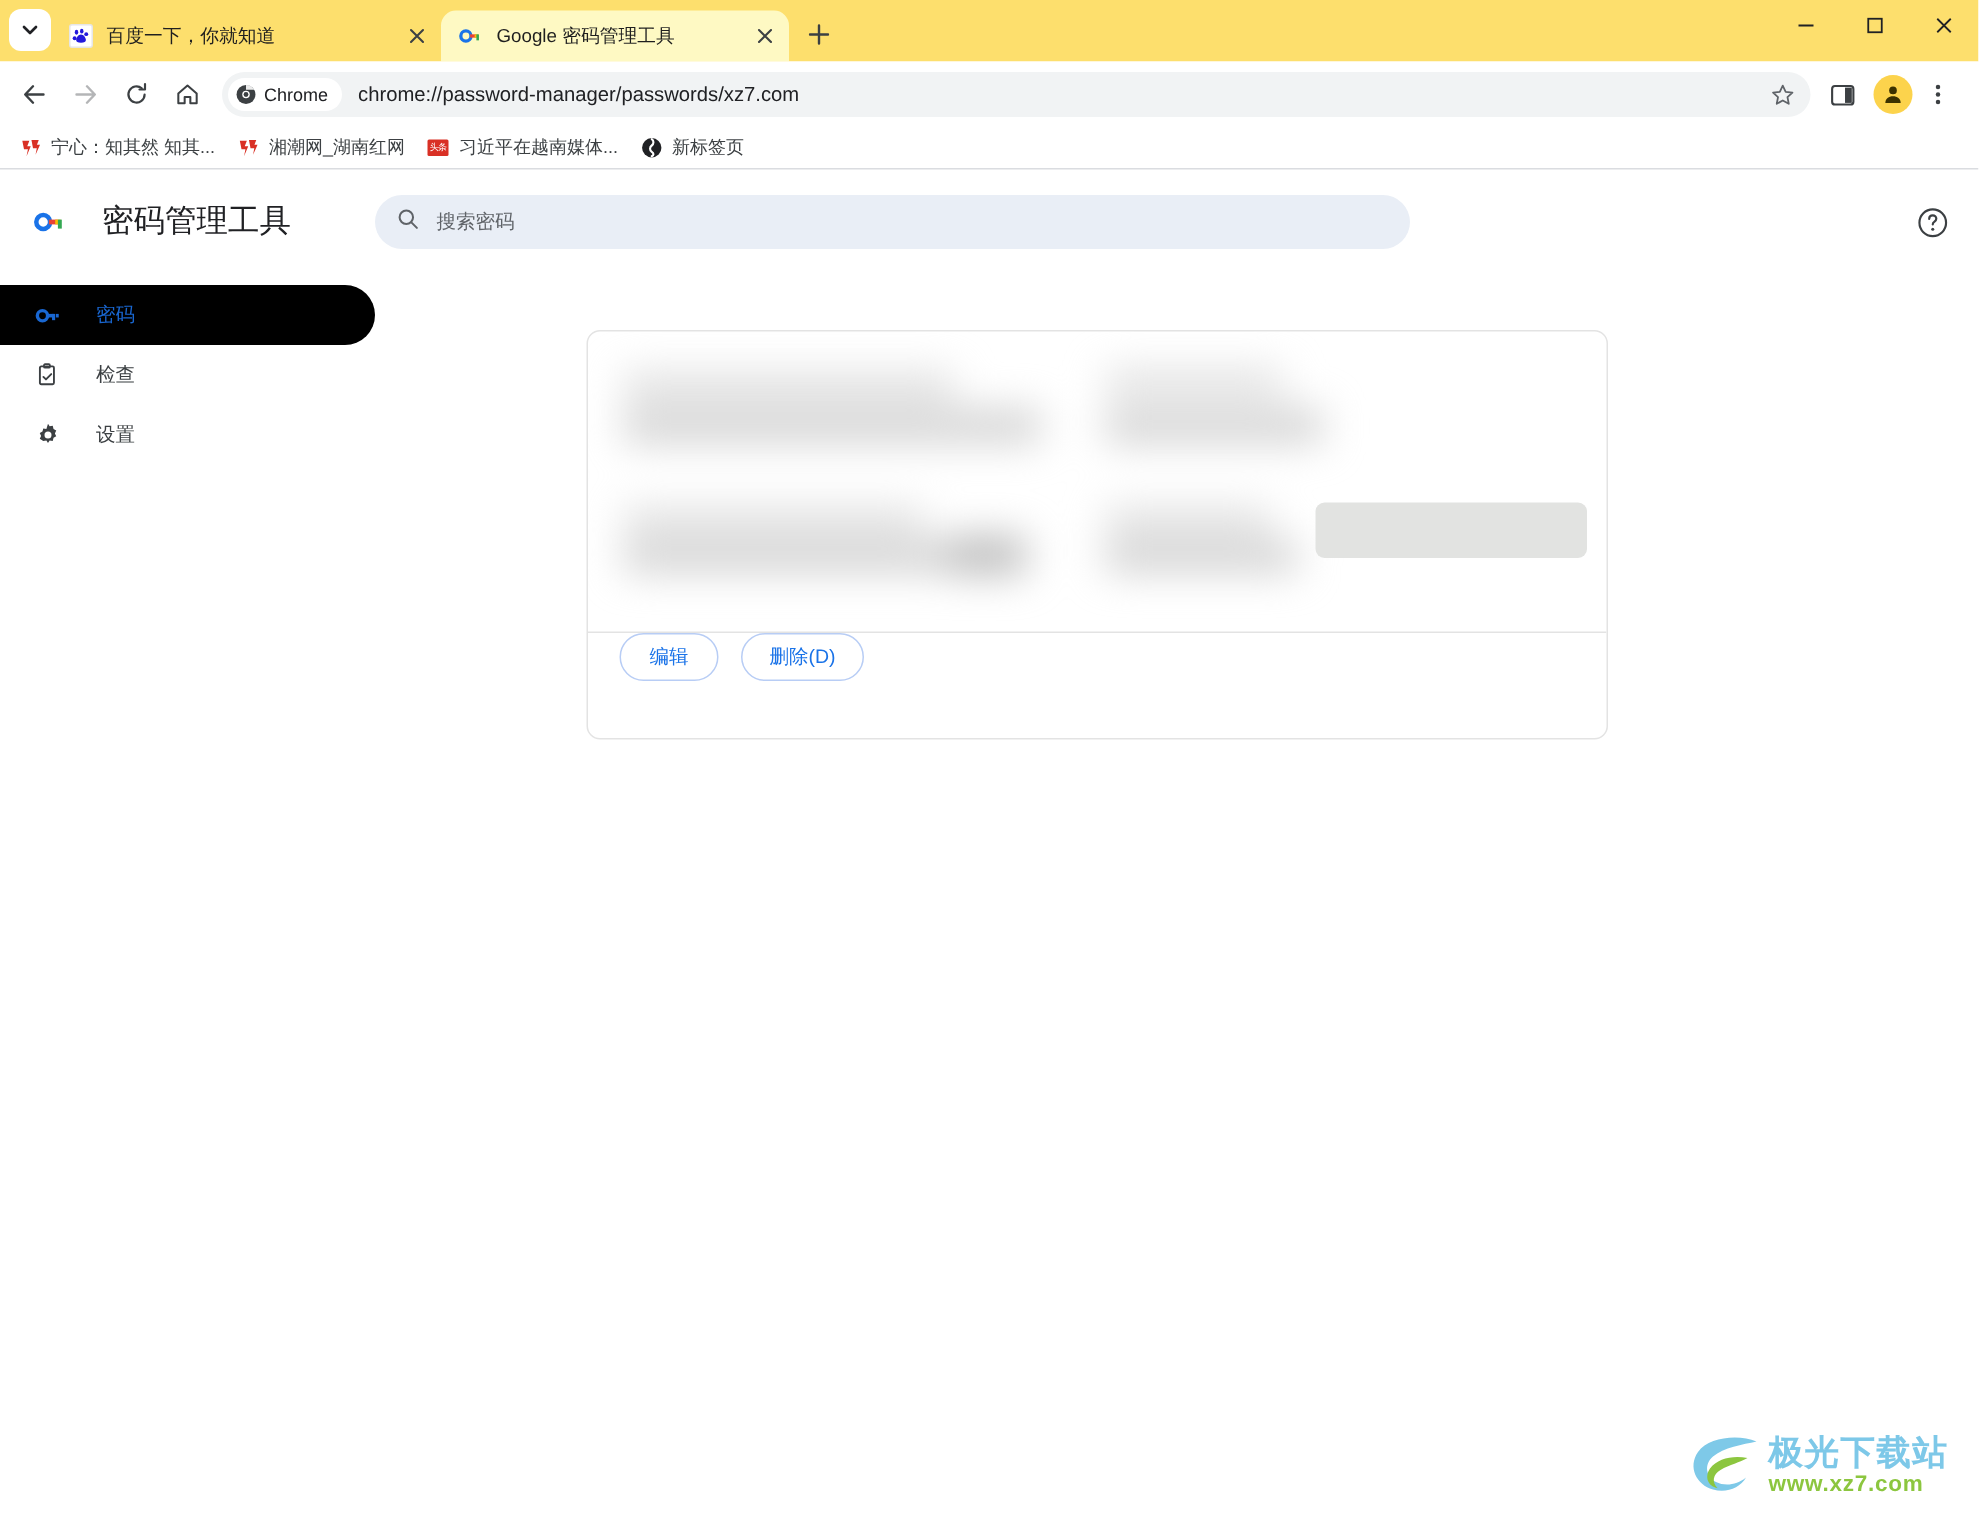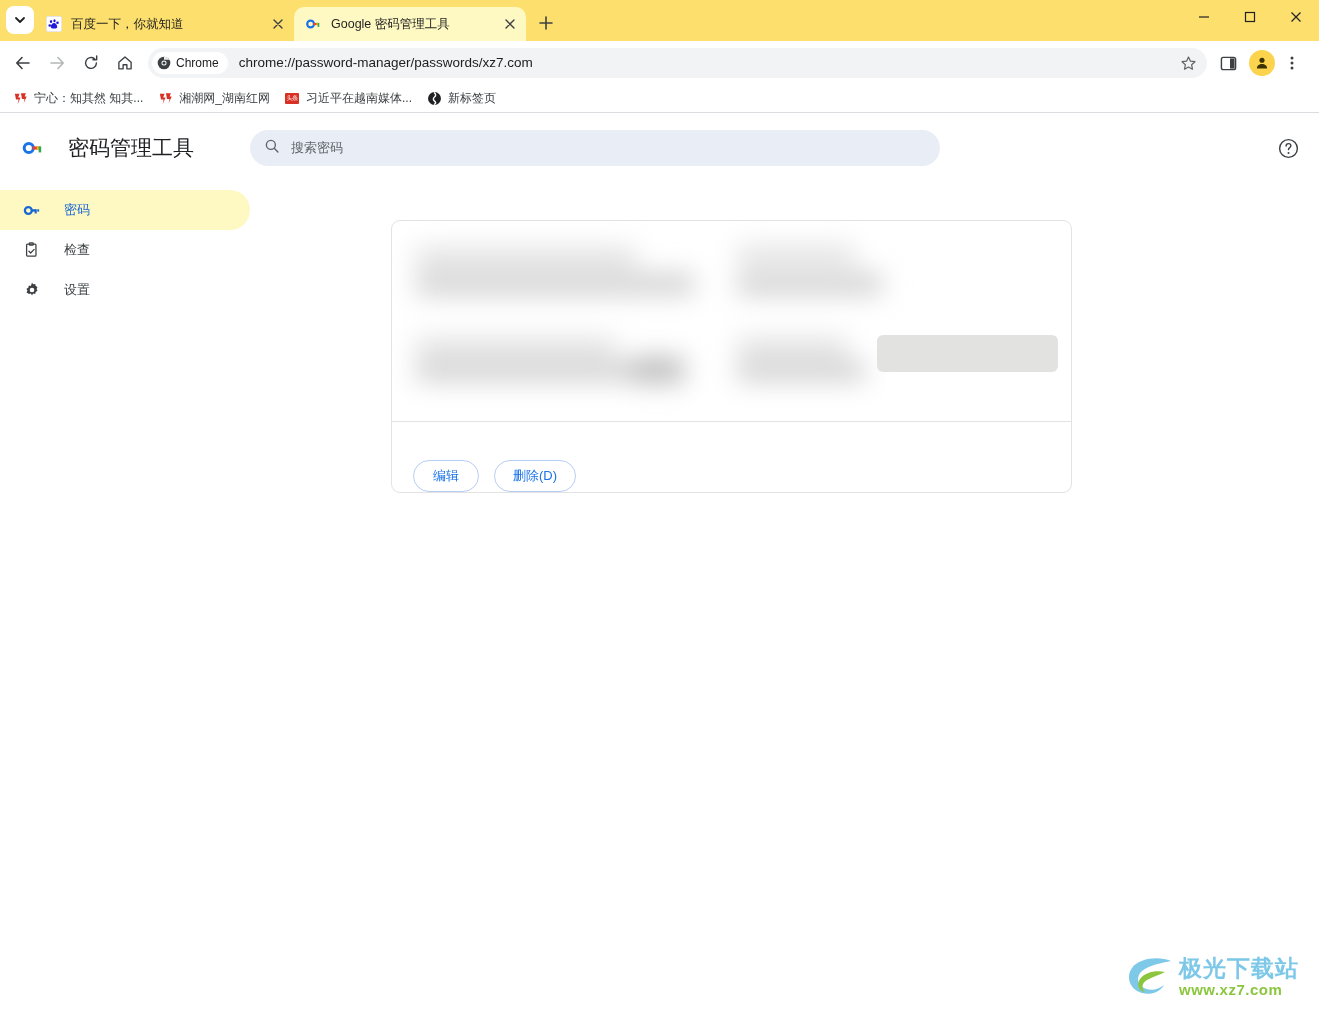--- a/index.html
+++ b/index.html
@@ -280,21 +280,21 @@
   .side-item {
     height: 40px;
     display: flex;
     align-items: center;
     border-radius: 0 20px 20px 0;
     margin-bottom: 0;
     padding-left: 22px;
     cursor: pointer;
   }
   .side-item + .side-item { margin-top: 0; }
-  .side-item.active { background: #fef9c3; }
+  .side-item.active { background: #000000; }
   .side-ico {
     width: 20px; height: 20px;
     flex: none;
     display: flex; align-items: center; justify-content: center;
   }
   .side-lbl {
     font-size: 13px;
     margin-left: 22px;
     color: #3c4043;
     line-height: 16px;
@@ -368,21 +368,21 @@
     width: 181px;
     height: 37px;
     background: #e2e3e1;
     border-radius: 6px;
   }
 
   .card-divider { height: 1px; background: #e3e3e3; }
   .card-actions {
     height: 70px;
     display: flex;
-    align-items: flex-end;
+    align-items: flex-start;
     padding-left: 21px;
   }
   .pill-btn {
     height: 32px;
     min-width: 66px;
     padding: 0 18px;
     border: 1px solid #b8cdf5;
     border-radius: 16px;
     background: #ffffff;
     color: #1a73e8;

